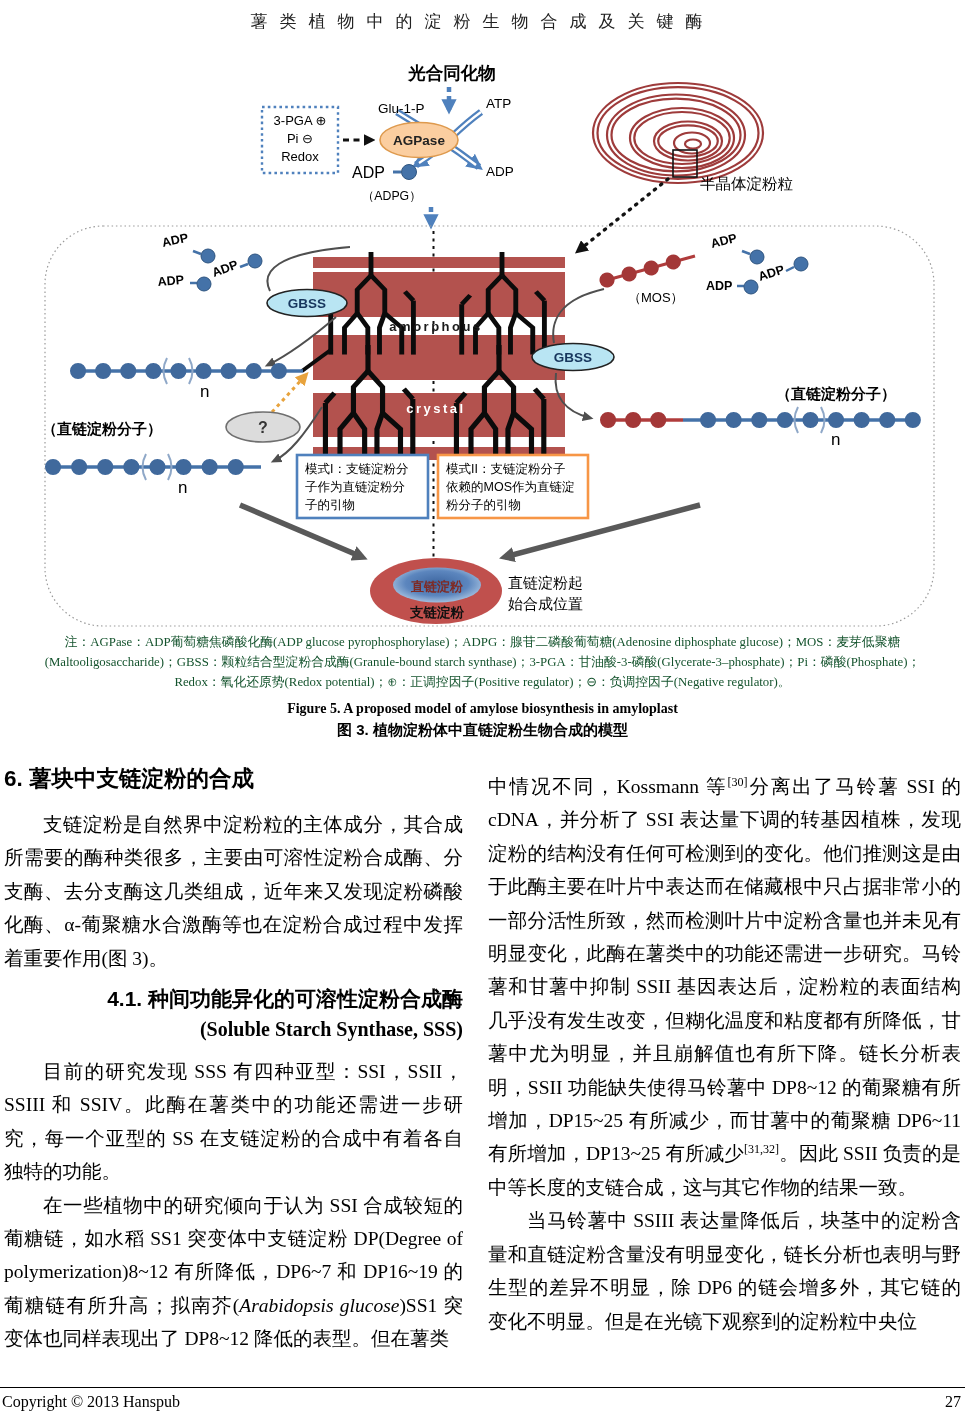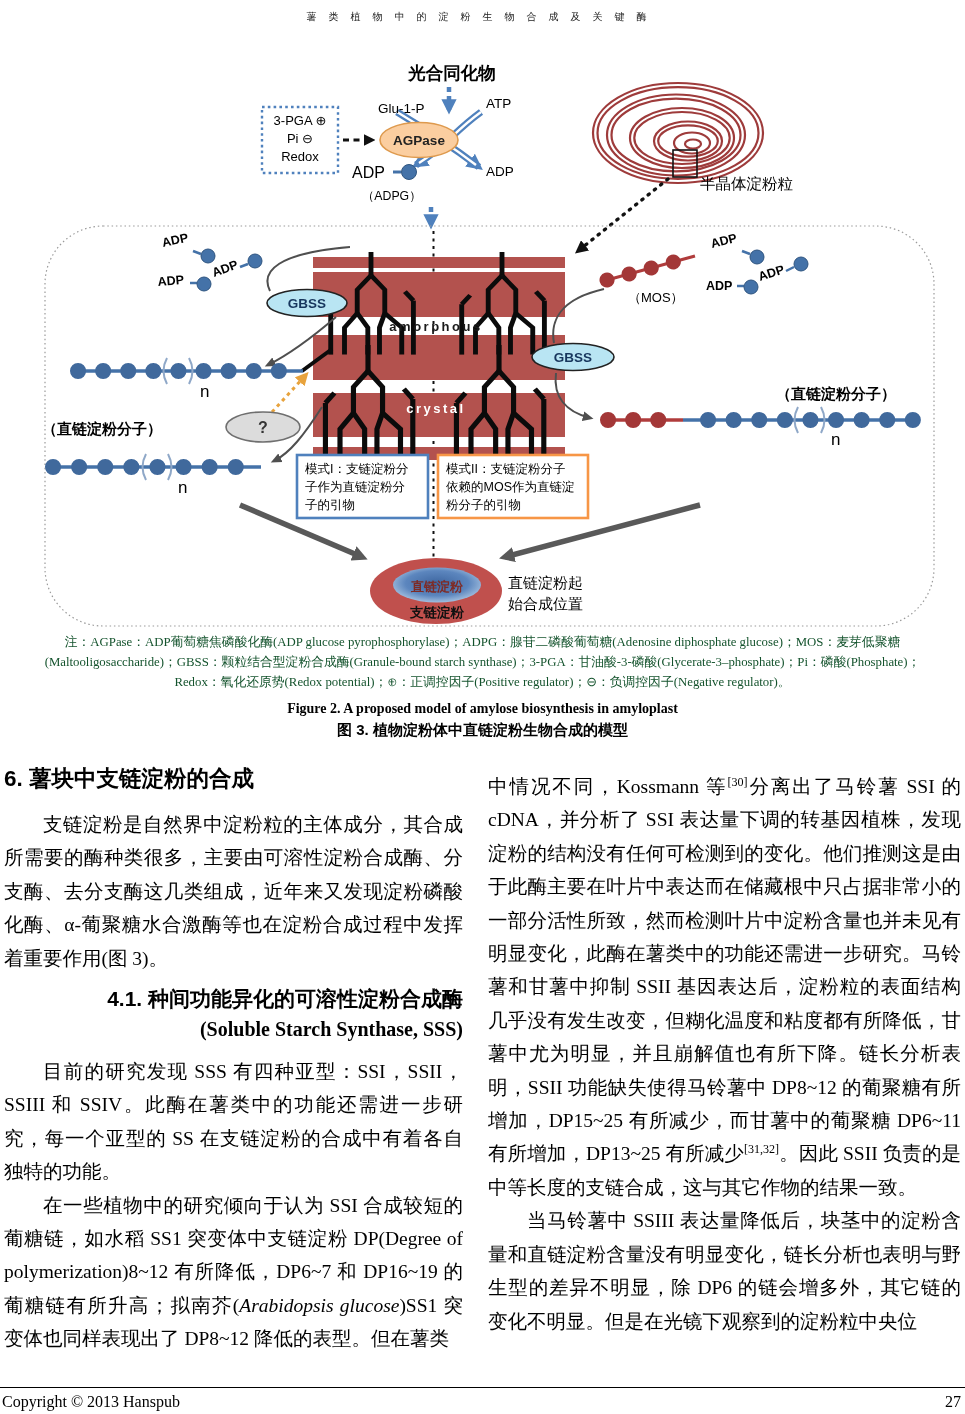--- a/index.html
+++ b/index.html
@@ -1,19 +1,19 @@
 <!DOCTYPE html>
 <html><head>
 <meta charset="utf-8">
 <style>
   html,body{margin:0;padding:0;background:#888;}
   .page{position:relative;width:965px;height:1414px;background:#fff;margin:0 auto;
         font-family:"Liberation Serif",serif;color:#000;overflow:hidden;}
   .header{position:absolute;top:10px;left:0;width:100%;text-align:center;
-          font-size:10px;letter-spacing:12px;color:#222;}
+          font-size:17px;letter-spacing:12px;color:#222;}
   .figsvg{position:absolute;top:55px;left:0;}
   svg text{font-family:"Liberation Sans","DejaVu Sans",sans-serif;}
   .zh-b{font-weight:bold;}
   .note{position:absolute;top:633px;left:0;width:100%;text-align:center;
         font-size:12.8px;line-height:19.8px;color:#14532d;}
   .note div{white-space:nowrap;}
   .caption{position:absolute;top:701px;left:0;width:100%;text-align:center;font-weight:bold;}
   .caption-en{font-size:14px;font-family:"Liberation Serif",serif;}
   .caption-zh{font-size:15px;margin-top:4px;font-family:"Liberation Sans",sans-serif;}
   .article{position:absolute;top:762px;left:4px;width:957px;display:flex;gap:25px;}
@@ -245,21 +245,21 @@
     <text x="508" y="554" font-size="15">始合成位置</text>
   </svg>
 
   <div class="note">
     <div>注：AGPase：ADP葡萄糖焦磷酸化酶(ADP glucose pyrophosphorylase)；ADPG：腺苷二磷酸葡萄糖(Adenosine diphosphate glucose)；MOS：麦芽低聚糖</div>
     <div>(Maltooligosaccharide)；GBSS：颗粒结合型淀粉合成酶(Granule-bound starch synthase)；3-PGA：甘油酸-3-磷酸(Glycerate-3–phosphate)；Pi：磷酸(Phosphate)；</div>
     <div>Redox：氧化还原势(Redox potential)；⊕：正调控因子(Positive regulator)；⊖：负调控因子(Negative regulator)。</div>
   </div>
 
   <div class="caption">
-    <div class="caption-en">Figure 2. A proposed model of amylose biosynthesis in amyloplast</div>
+    <div class="caption-en">Figure 5. A proposed model of amylose biosynthesis in amyloplast</div>
     <div class="caption-zh">图 3. 植物淀粉体中直链淀粉生物合成的模型</div>
   </div>
 
   <div class="article">
     <div class="col col-left">
       <div class="h2">6. 薯块中支链淀粉的合成</div>
       <p>支链淀粉是自然界中淀粉粒的主体成分，其合成所需要的酶种类很多，主要由可溶性淀粉合成酶、分支酶、去分支酶这几类组成，近年来又发现淀粉磷酸化酶、α-葡聚糖水合激酶等也在淀粉合成过程中发挥着重要作用(图 3)。</p>
       <div class="h3">
         <span class="l1">4.1. 种间功能异化的可溶性淀粉合成酶</span>
         <span class="l2">(Soluble Starch Synthase, SSS)</span>

